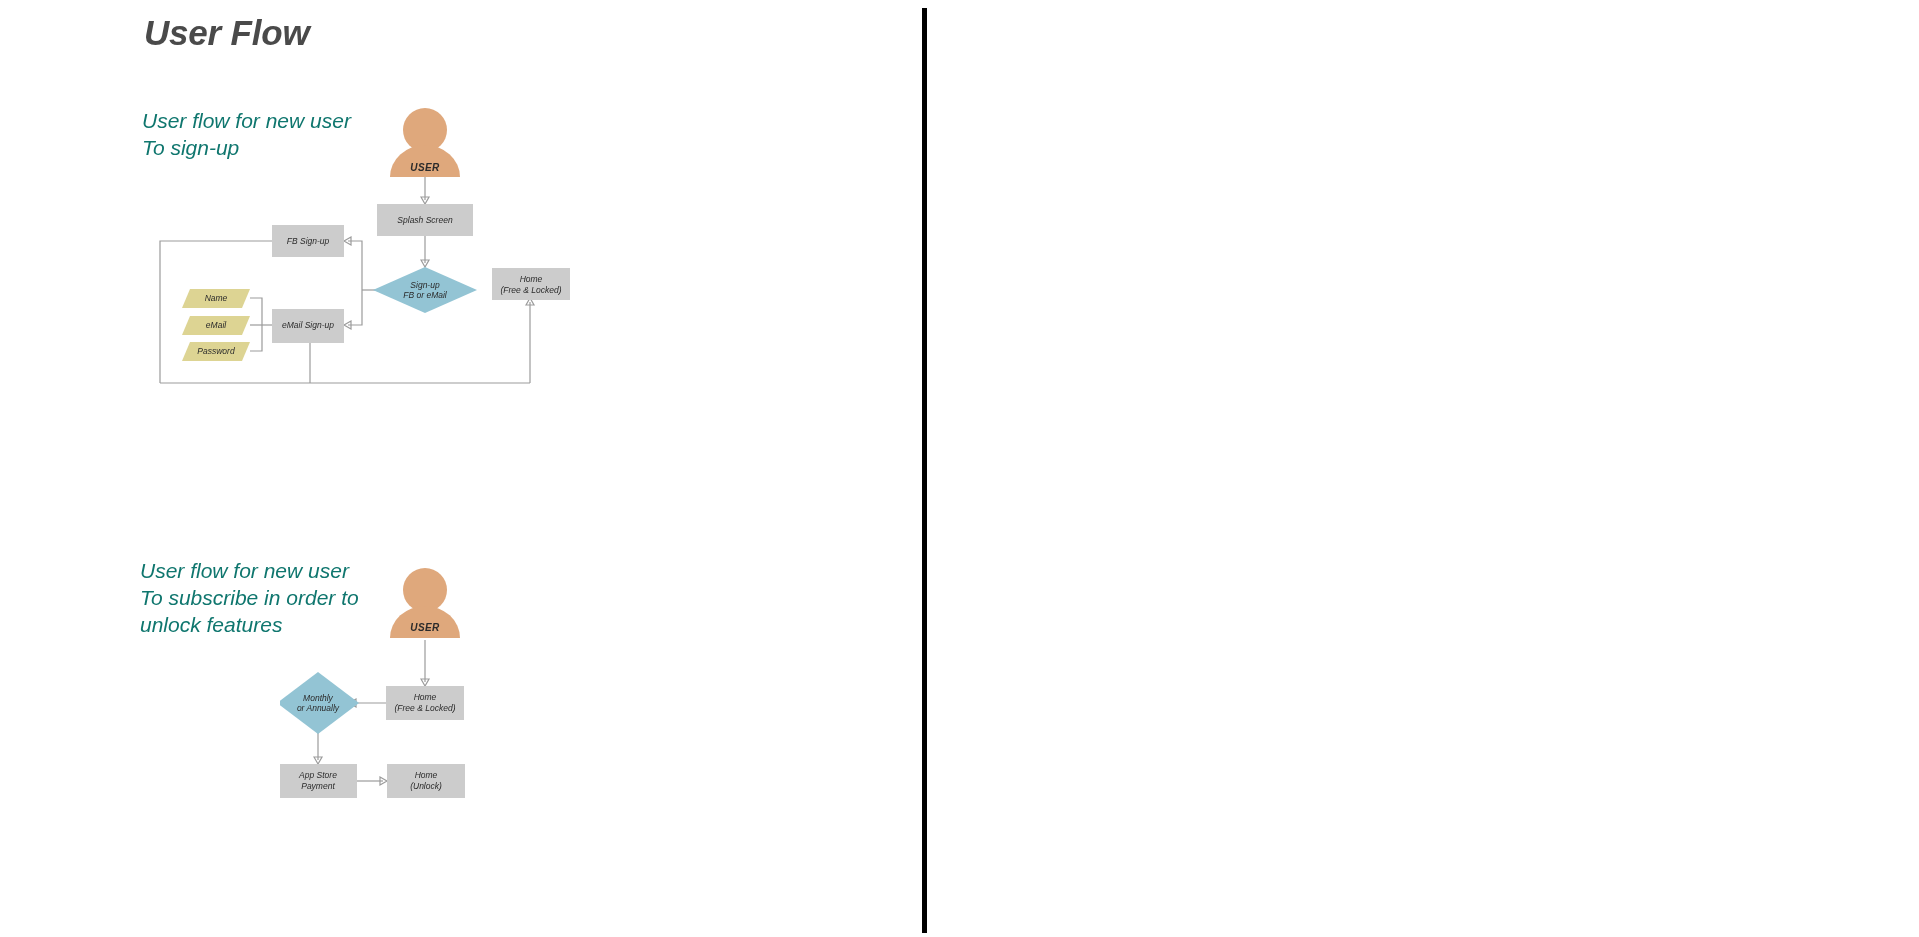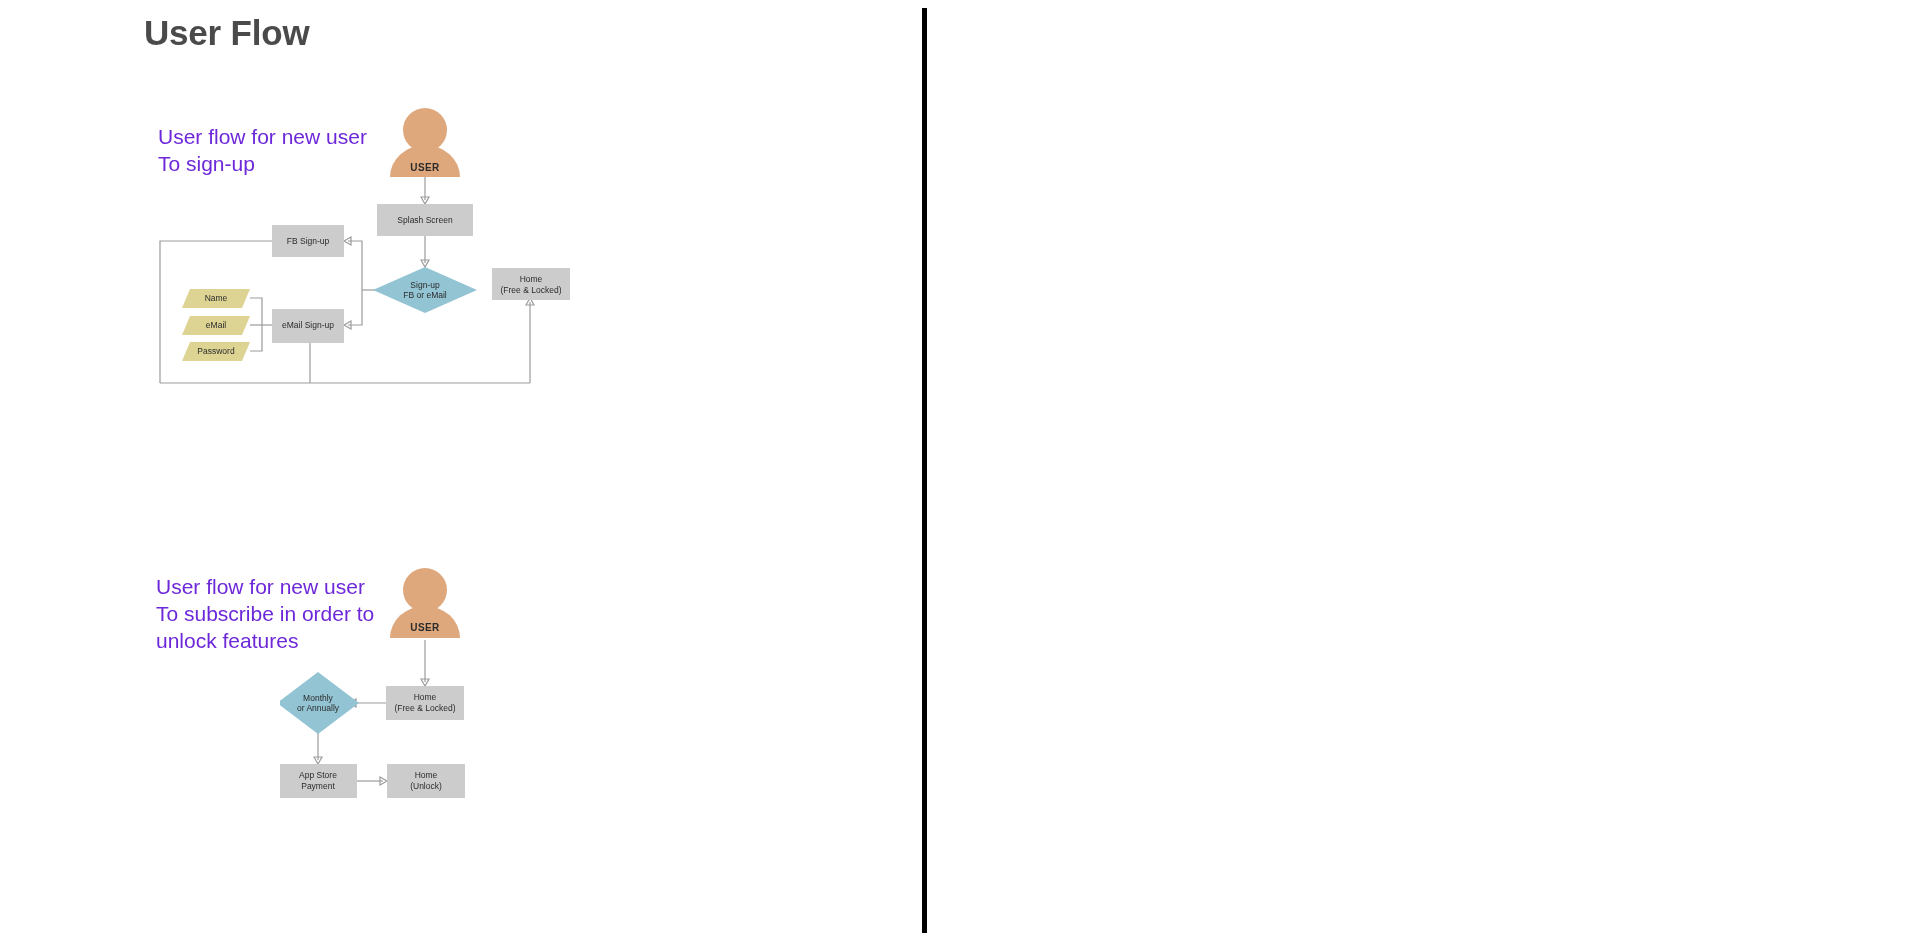--- a/index.html
+++ b/index.html
@@ -29,20 +29,21 @@
     height: 925px;
     background: #000000;
   }
   
   .panel-left {
     position: absolute;
     left: 0;
     top: 0;
     width: 800px;
     height: 937px;
+    font-style: italic;
   }
   .panel-right {
     position: absolute;
     left: 927px;
     top: 0;
     width: 992px;
     height: 937px;
   }
   h1.section-title {
     position: absolute;
@@ -50,24 +51,24 @@
     font-size: 35px;
     font-weight: bold;
     color: #4a4a4a;
     letter-spacing: -0.2px;
     line-height: 1.1;
   }
   #user-flow-title { left: 144px; top: 14px; }
 
   .flow-caption {
     position: absolute;
-    margin: 16px;
+    margin: 0;
     font-size: 21px;
     line-height: 1.28;
-    color: #6d28d9;
+    color: #0f766e;
     font-weight: 400;
     white-space: pre-line;
   }
   #flow1-caption { left: 142px; top: 108px; }
   #flow2-caption { left: 140px; top: 558px; }
 
   svg { display: block; }
   .svg-wrap { position: absolute; }
   #flow1-svg-wrap { left: 150px; top: 105px; }
   #flow2-svg-wrap { left: 280px; top: 560px; }

